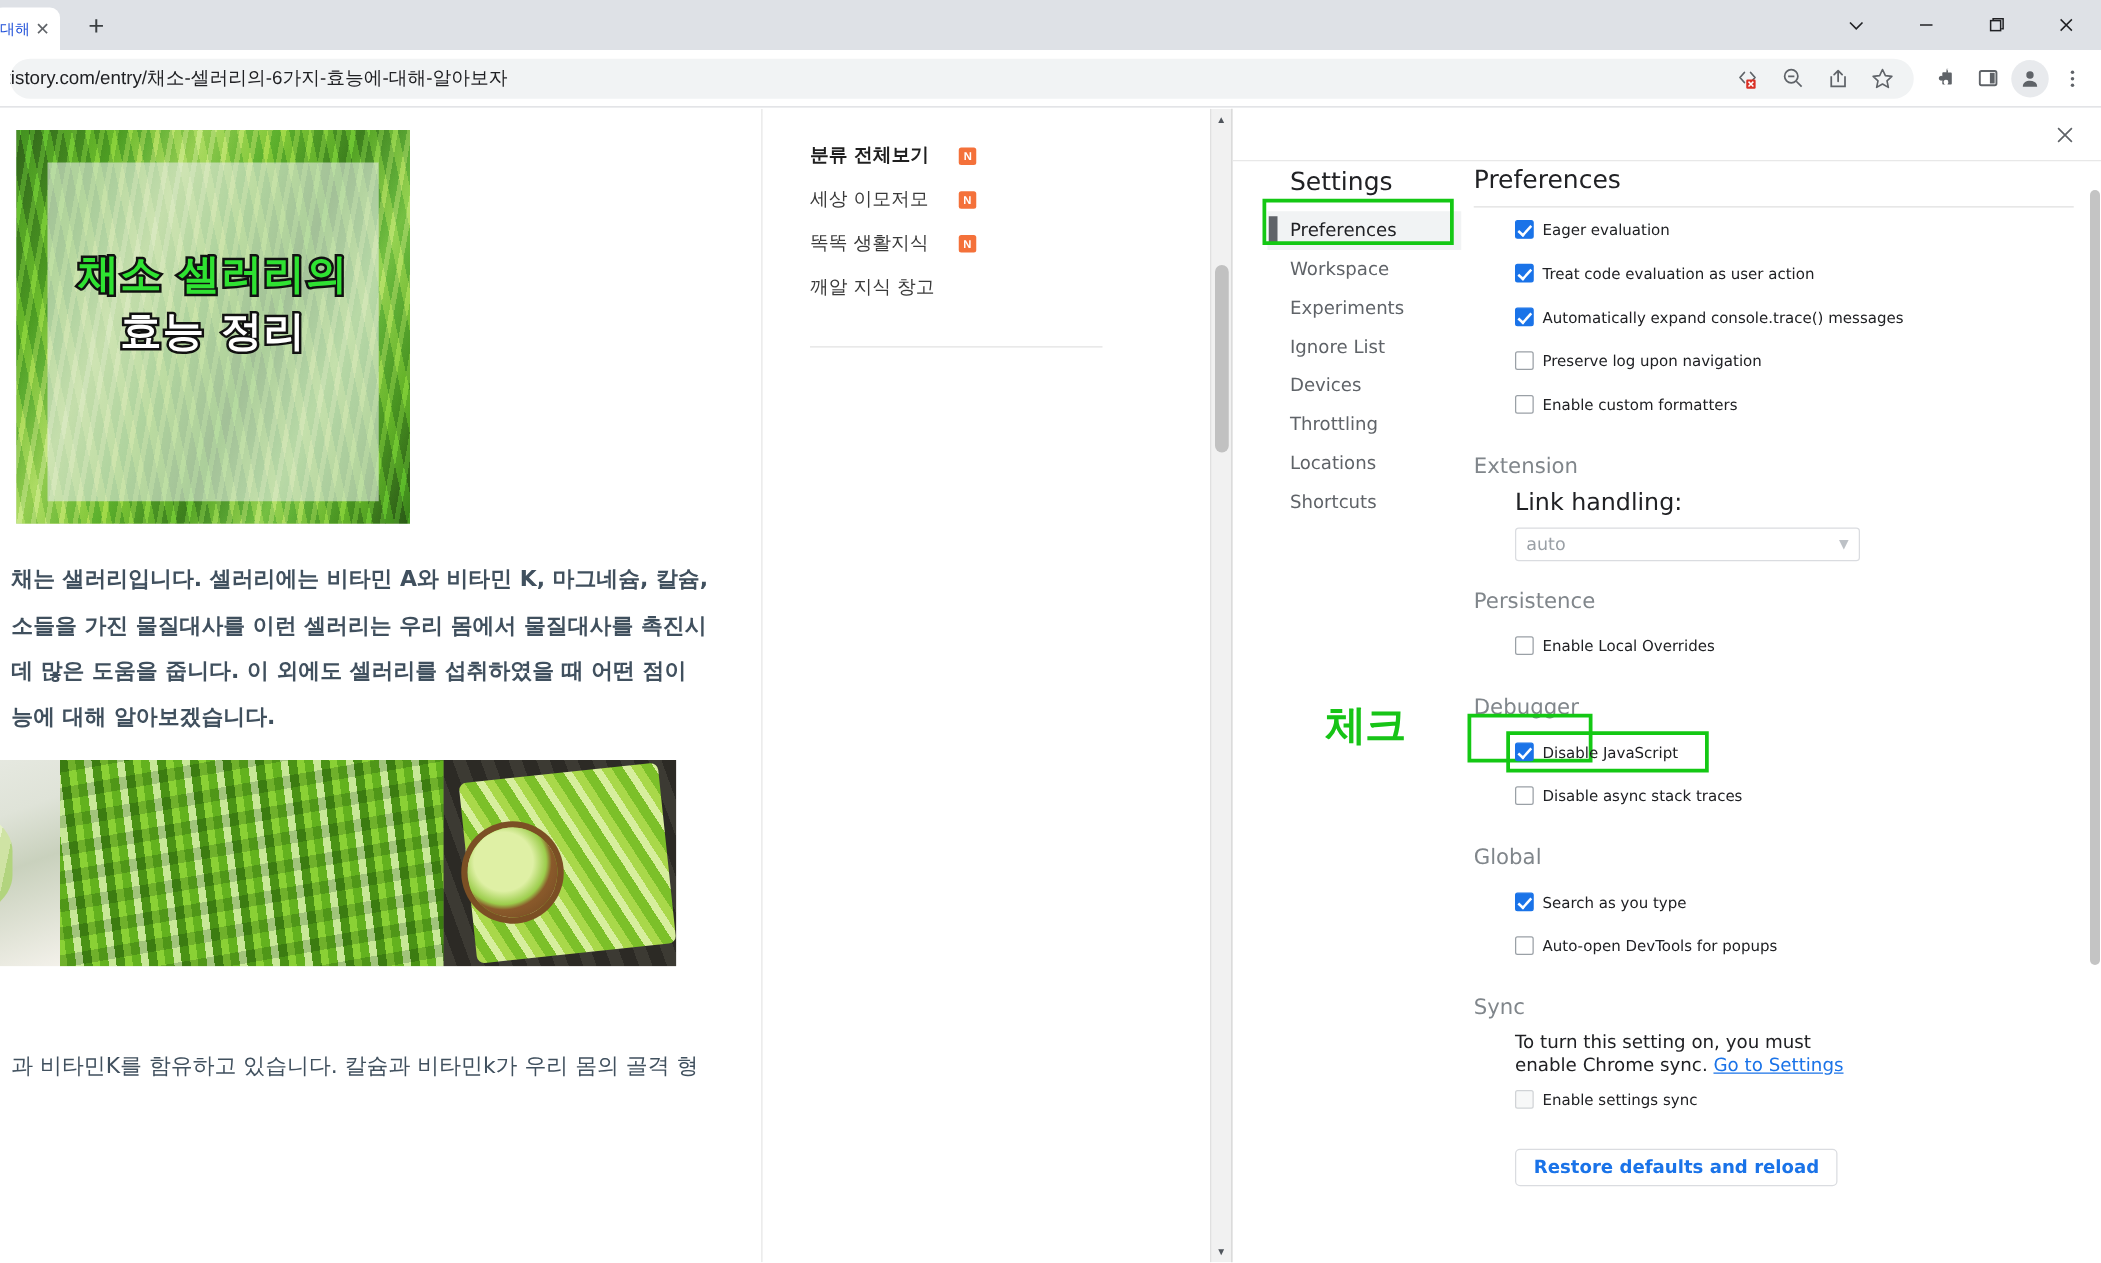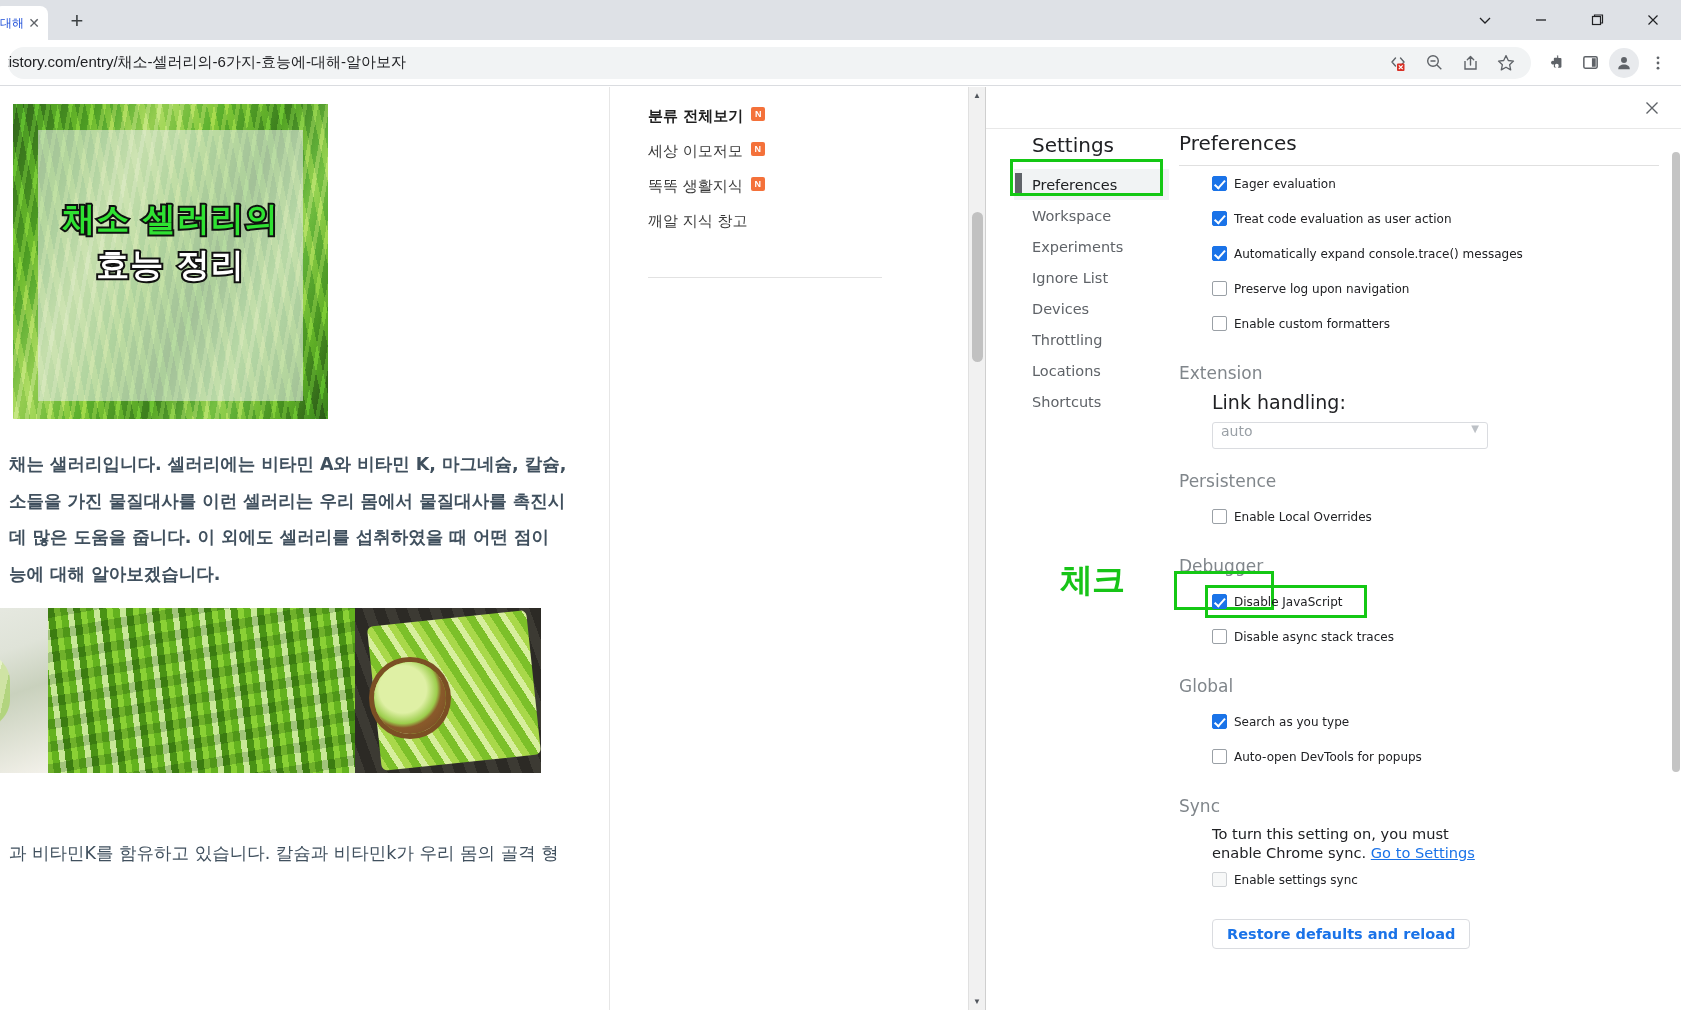--- a/index.html
+++ b/index.html
@@ -190,21 +190,21 @@
     color: #40505e; font-family: "DejaVu Sans", sans-serif;
     white-space: nowrap;
   }
 
   
   .page-side {
     position: absolute; left: 648px; top: 0; width: 290px;
   }
   .cat-list { margin-top: 20px; }
   .cat-item {
-    display: flex; gap: 8px;
+    display: flex; align-items: center; gap: 24px;
     height: 35px; font-size: 15px; color: #3a3a3a;
     font-family: "DejaVu Sans", sans-serif; cursor: pointer;
   }
   .cat-item.first { font-weight: 700; color: #1f1f1f; }
   .badge-n {
     width: 14px; height: 14px; border-radius: 2px;
     background: #f4713a; color: #fff;
     font-size: 9px; font-weight: 700;
     display: flex; align-items: center; justify-content: center;
     font-family: "Liberation Sans", sans-serif;
@@ -307,21 +307,21 @@
     font-family: "DejaVu Sans", sans-serif;
   }
   .sub-label {
     font-size: 19px; color: #202124; padding-left: 33px;
     margin-top: 6px; font-family: "DejaVu Sans", sans-serif;
   }
   .select-wrap { padding-left: 33px; margin-top: 9px; }
   .sel {
     width: 276px; height: 27px;
     border: 1px solid #dadce0; border-radius: 3px;
-    background: #fff; display: flex; align-items: flex-start;
+    background: #fff; display: flex; align-items: center;
     padding: 0 8px; font-size: 14px; color: #9aa0a6;
     font-family: "DejaVu Sans", sans-serif;
     justify-content: space-between; cursor: pointer;
   }
   .caret { color: #bdc1c6; font-size: 10px; }
   .sync-note {
     padding-left: 33px; margin-top: 6px; width: 305px;
     font-size: 14.6px; line-height: 19px; color: #202124;
     font-family: "DejaVu Sans", sans-serif;
   }

